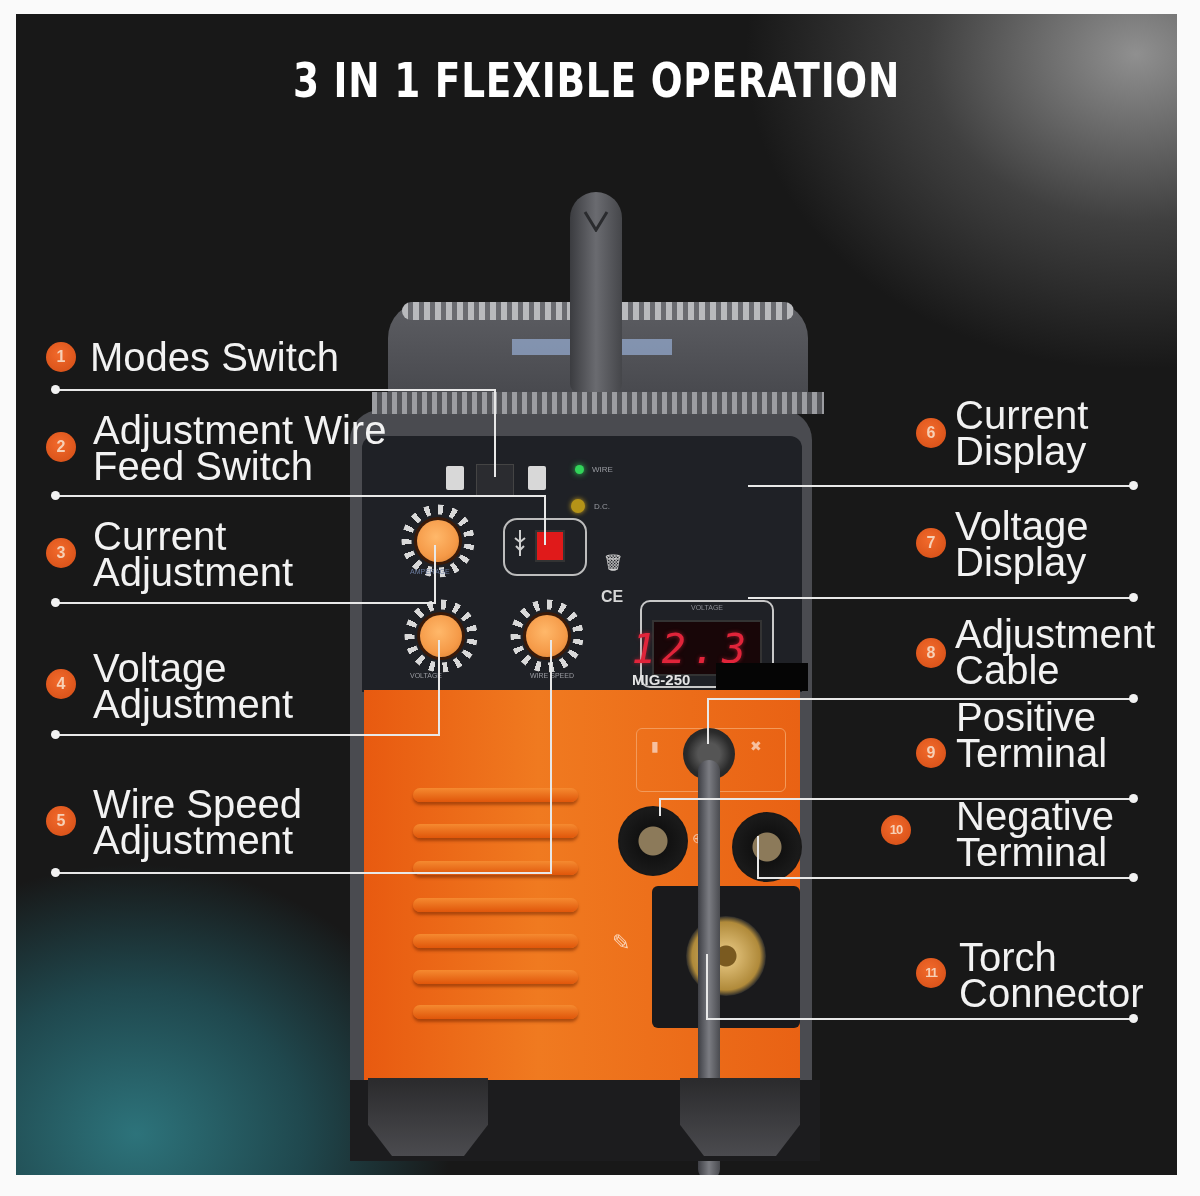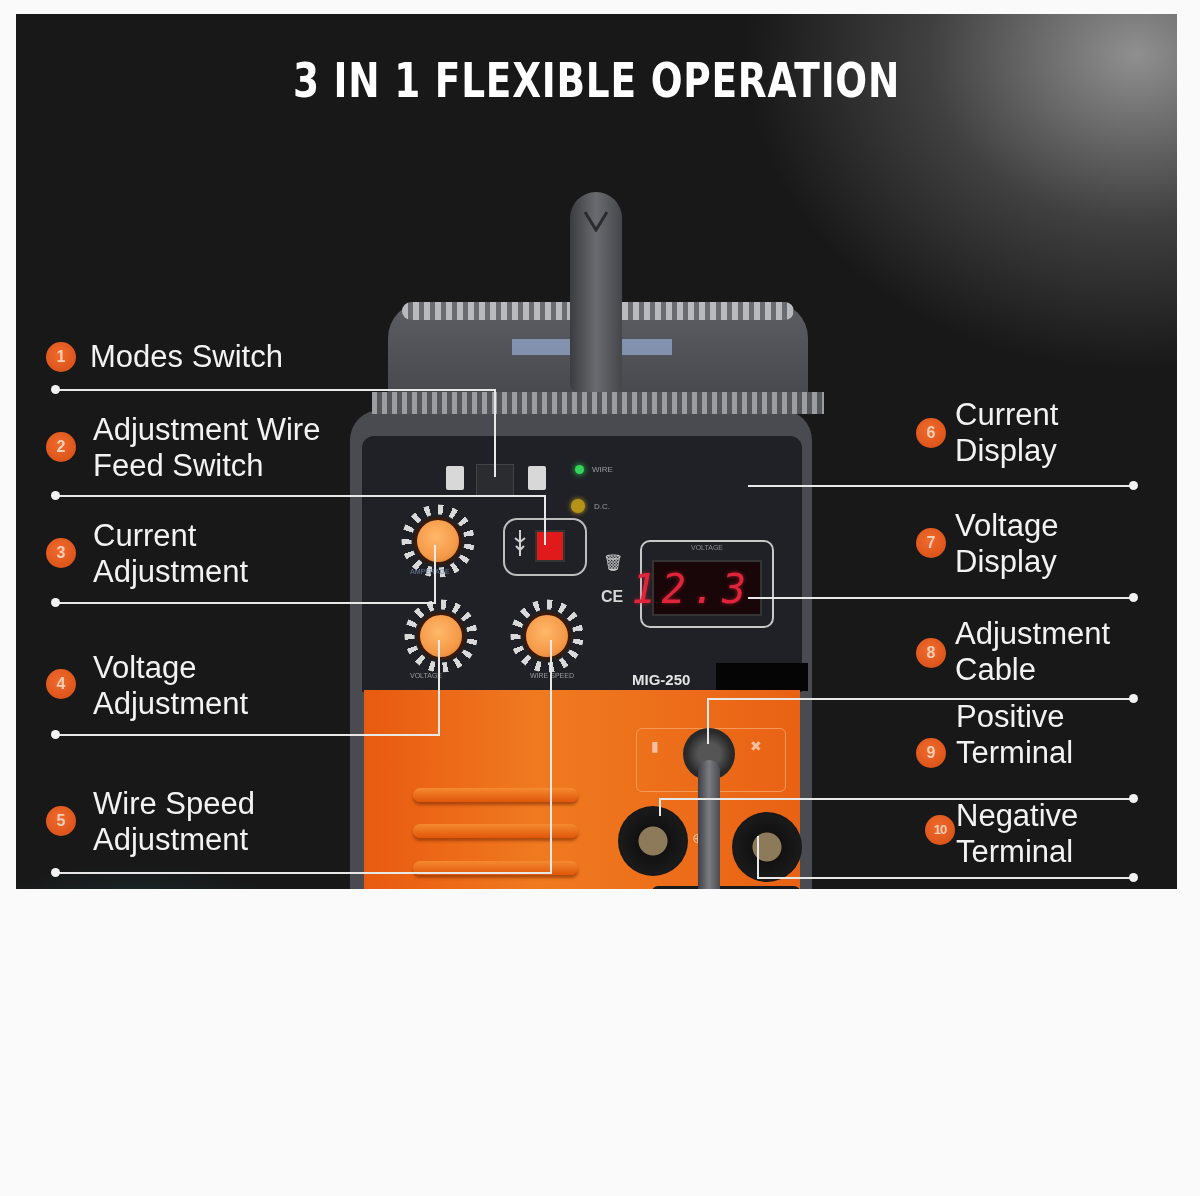--- a/index.html
+++ b/index.html
@@ -1,17 +1,17 @@
 <!DOCTYPE html>
 <html><head>
 <meta charset="utf-8">
 <style>
   html,body{margin:0;padding:0;background:#fafafa;}
   body{width:1200px;height:1196px;position:relative;overflow:hidden;font-family:"Liberation Sans",sans-serif;}
-  .frame{position:absolute;left:16px;top:14px;width:1161px;height:875px;overflow:hidden;
+  .frame{position:absolute;left:16px;top:14px;width:1161px;height:1161px;overflow:hidden;
     background:
       radial-gradient(ellipse 420px 360px at 120px 1120px, rgba(46,120,128,0.95) 0%, rgba(34,88,96,0.75) 40%, rgba(20,30,34,0) 75%),
       radial-gradient(ellipse 520px 420px at 1120px 40px, rgba(150,150,150,0.95) 0%, rgba(90,90,90,0.6) 40%, rgba(30,30,30,0) 75%),
       #181818;}
   .title{position:absolute;left:0;width:1161px;top:38px;text-align:center;color:#fff;font-weight:bold;
     font-family:"DejaVu Sans",sans-serif;font-size:48px;letter-spacing:1px;transform:scaleX(0.78);transform-origin:center;}
   .subtitle-bar{position:absolute;left:147px;top:102px;width:868px;height:56px;background:#ef5a1c;
     display:flex;align-items:center;justify-content:center;}
   .subtitle-bar span{color:#f7efe6;font-weight:bold;font-size:32px;letter-spacing:0.2px;}
   
@@ -53,21 +53,21 @@
   .terminal{position:absolute;width:70px;height:70px;border-radius:50%;background:radial-gradient(circle,#8c7a5a 0 14px,#111 15px,#1a1a1a 32px,#0a0a0a);}
   .torch-sock{position:absolute;left:652px;top:886px;width:148px;height:142px;background:#1a1a1c;border-radius:6px;}
   .torch-brass{position:absolute;left:686px;top:916px;width:80px;height:80px;border-radius:50%;background:radial-gradient(circle,#7a5a20 0 10px,#d9b870 11px,#b08a3a 34px,#2a2a2a 40px);}
   .cable{position:absolute;left:698px;top:760px;width:22px;height:420px;background:linear-gradient(90deg,#3e3f45,#7b7c82,#4a4b50);border-radius:11px;}
   
   .line{position:absolute;background:#e8e8e8;}
   .dot{position:absolute;width:9px;height:9px;border-radius:50%;background:#f2f2f2;}
   .badge{position:absolute;width:30px;height:30px;border-radius:50%;background:radial-gradient(circle at 45% 40%,#f26a2c,#d24c14);color:#f6d0b6;
     font-size:16px;line-height:30px;text-align:center;font-weight:bold;}
   .badge.small{font-size:13px;letter-spacing:-1px;}
-  .label{position:absolute;color:#f2f2f2;font-size:31px;line-height:36px;}
+  .label{position:absolute;color:#f2f2f2;font-size:40px;line-height:36px;}
   .pos-sym,.neg-sym{position:absolute;color:#f6c0a0;font-size:14px;}
 </style>
 </head>
 <body>
 
 <div class="frame">
 
   <div class="title">3 IN 1 FLEXIBLE OPERATION</div>
 
   <div style="position:absolute;left:-16px;top:-14px;width:1200px;height:1196px;">
@@ -102,21 +102,21 @@
     <div class="knob" style="left:420px;top:615px"></div>
     <div class="knob-ring" style="left:510px;top:599px"></div>
     <div class="knob" style="left:526px;top:615px"></div>
     <div class="tiny" style="left:410px;top:568px;color:#6c7da0;font-size:7px">AMPERAGE</div>
     <div class="tiny" style="left:410px;top:672px;font-size:7px">VOLTAGE</div>
     <div class="tiny" style="left:530px;top:672px;font-size:7px">WIRE SPEED</div>
 
     <div style="position:absolute;left:603px;top:553px;color:#cfcfcf;font-size:16px">🗑</div>
     <div style="position:absolute;left:601px;top:588px;color:#d6d6d6;font-size:16px;font-weight:bold">CE</div>
 
-    <div class="display" style="top:540px">
+    <div class="display" style="top:600px">
       <div class="cap">VOLTAGE</div>
       <div class="screen">
           <div class="val">12.3</div>
         </div>
     </div>
     <div class="model">MIG-250</div>
     <div class="model-black"></div>
 
     <div class="orange-body"></div>
     <div class="louver" style="top:788px"></div>
@@ -226,21 +226,25 @@
         <div>Adjustment</div>
         <div>Cable</div>
       </div>
 
     <div class="badge" style="left:916px;top:738px">9</div>
     <div class="label" style="left:956px;top:699px">
         <div>Positive</div>
         <div>Terminal</div>
       </div>
 
-    <div class="badge small" style="left:925px;top:815px">10</div>
+    <div class="badge small" style="left:881px;top:815px">10</div>
     <div class="label" style="left:956px;top:798px">
         <div>Negative</div>
         <div>Terminal</div>
       </div>
 
     <div class="badge small" style="left:916px;top:958px">11</div>
+    <div class="label" style="left:959px;top:939px">
+        <div>Torch</div>
+        <div>Connector</div>
+      </div>
   </div>
 </div>
 
 </body></html>

